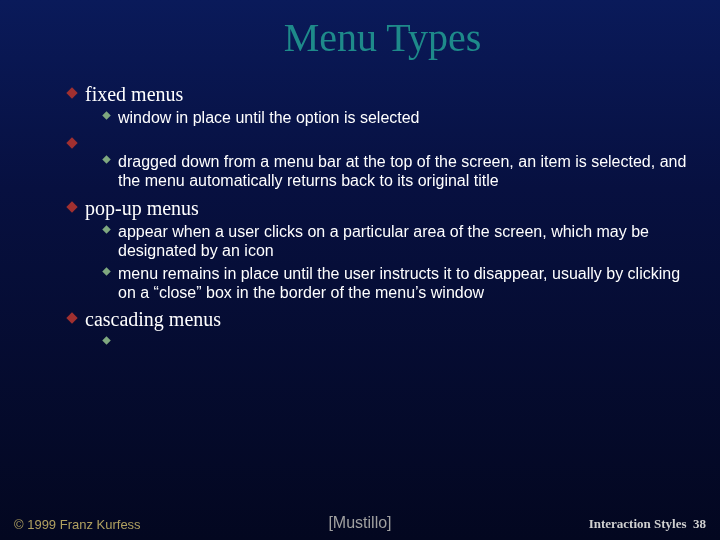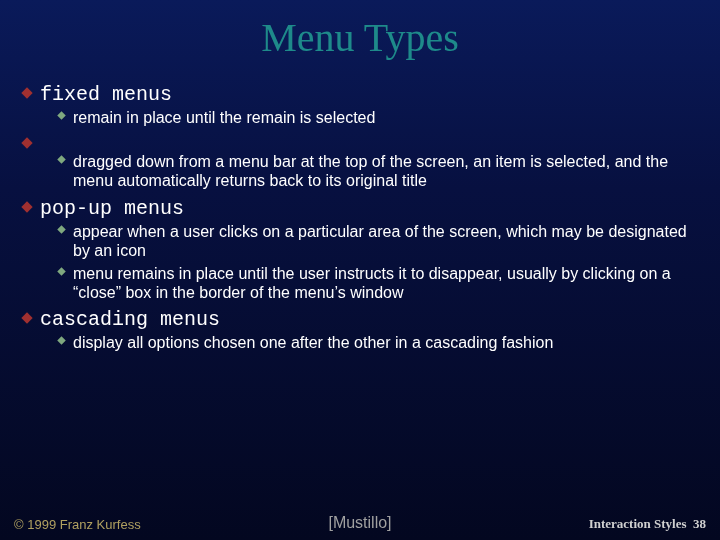--- a/index.html
+++ b/index.html
@@ -9,40 +9,40 @@
     height: 540px;
     overflow: hidden;
     font-family: "Times New Roman", Times, serif;
   }
   .slide {
     width: 720px;
     height: 540px;
     background: linear-gradient(to bottom, #0a1a5a 0%, #071040 35%, #030720 100%);
     position: relative;
     box-sizing: border-box;
+    padding-left: 45px;
   }
   .title {
     text-align: center;
     font-size: 40px;
     padding-top: 14px;
     margin: 0;
     font-weight: normal;
   }
   .content {
     padding: 16px 12px 0 12px;
   }
   .lvl1 {
     display: flex;
     align-items: flex-start;
     margin-top: 6px;
     margin-bottom: 2px;
     font-size: 20px;
     color: #ffffff;
     line-height: 1.15;
-    font-family: Liberation Mono, monospace;
   }
   .lvl1 .bullet {
     margin-left: 8px;
     margin-right: 6px;
     margin-top: 3px;
     flex: 0 0 auto;
   }
   .lvl2 {
     display: flex;
     align-items: flex-start;
@@ -58,21 +58,21 @@
     margin-right: 6px;
     margin-top: 2px;
     flex: 0 0 auto;
   }
   .footer {
     position: absolute;
     bottom: 8px;
     left: 0;
     width: 100%;
     display: flex;
-    justify-content: space-between;
+    justify-content: flex-end;
     align-items: flex-end;
     padding: 0 14px;
     box-sizing: border-box;
     font-family: Arial, Helvetica, sans-serif;
     font-size: 13px;
   }
   .footer-left { flex:1; text-align:left; }
   .footer-center { flex:1; text-align:center; font-size: 16px; }
   .footer-right { flex:1; text-align:right; font-weight: bold; white-space: nowrap; font-family: Liberation Serif, serif; }
   svg { display: block; }
@@ -93,21 +93,21 @@
           </svg>
       </span>
       <span>fixed menus</span>
     </div>
     <div class="lvl2">
       <span class="bullet">
         <svg width="11" height="11">
             <rect x="2.5" y="2.5" width="6" height="6" transform="rotate(45 5.5 5.5)" fill="#7fa87f"></rect>
           </svg>
       </span>
-      <span>remain in place until the remain is selected</span>
+      <span>window in place until the option is selected</span>
     </div>
 
     <div class="lvl1">
       <span class="bullet">
         <svg width="14" height="14">
             <rect x="3" y="3" width="8" height="8" transform="rotate(45 7 7)" fill="#a03030"></rect>
           </svg>
       </span>
     </div>
     <div class="lvl2">
@@ -151,21 +151,20 @@
           </svg>
       </span>
       <span>cascading menus</span>
     </div>
     <div class="lvl2">
       <span class="bullet">
         <svg width="11" height="11">
             <rect x="2.5" y="2.5" width="6" height="6" transform="rotate(45 5.5 5.5)" fill="#7fa87f"></rect>
           </svg>
       </span>
-      <span>display all options chosen one after the other in a cascading fashion</span>
     </div>
 
   </div>
 
   <div class="footer">
     <div class="footer-left" style="color:#b0a060">© 1999 Franz Kurfess</div>
     <div class="footer-center" style="color:#a0a0a0">[Mustillo]</div>
     <div class="footer-right" style="color:#d0d0d0">
       <span>Interaction Styles</span>&nbsp;&nbsp;<span>38</span>
     </div>

